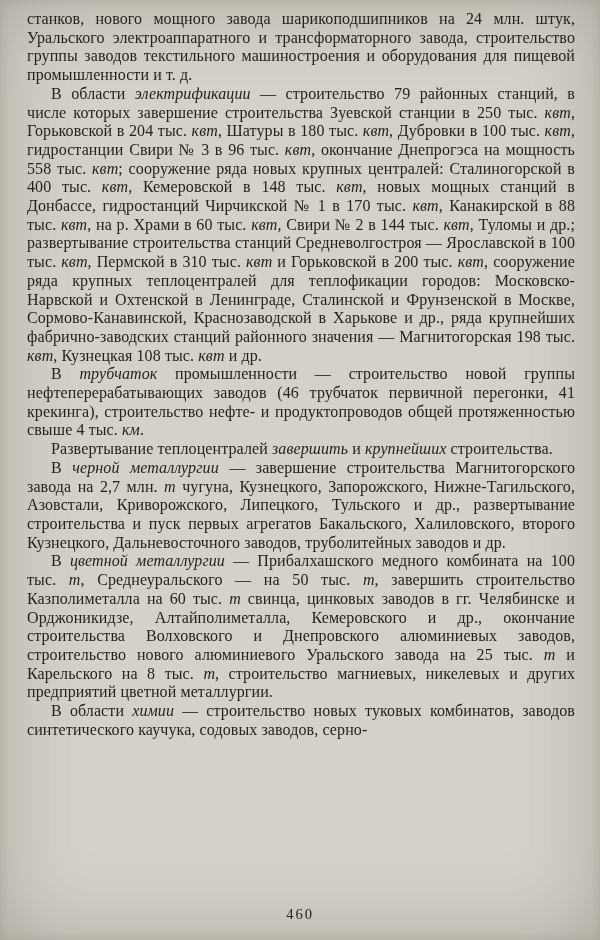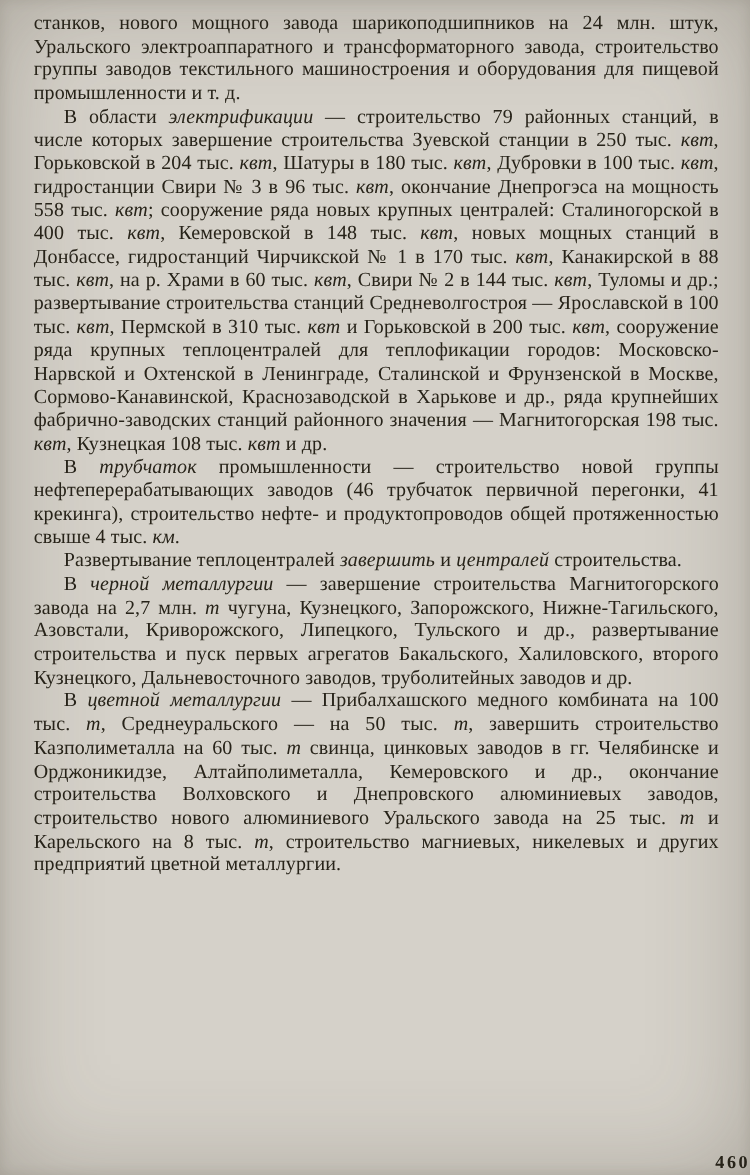--- a/index.html
+++ b/index.html
@@ -23,34 +23,34 @@
     text-align:justify;
     font-size:16px;
     line-height:18.7px;
     letter-spacing:0.1px;
   }
   .para{margin:0;text-align:justify;}
   .para.indent{text-indent:24px;}
   .para i{font-style:italic;}
   .page-number{
     position:absolute;
-    bottom:1px;left:0;right:0;
-    text-align:right;
+    bottom:17px;left:0;right:0;
+    text-align:center;
     font-size:14.5px;
     letter-spacing:2px;
     color:var(--ink);
-    font-weight:bold;
   }
 </style>
 </head>
 <body>
 
 <div class="page">
   <div class="text-block" id="text-block">
       <p class="para"><span>станков, нового мощного завода шарикоподшипников на 24 млн. штук, Уральского электроаппаратного и трансформаторного завода, строительство группы заводов текстильного машиностроения и оборудования для пищевой промышленности и т. д.</span></p>
       <p class="para indent"><span>В области </span><i>электрификации</i><span> — строительство 79 районных станций, в числе которых завершение строительства Зуевской станции в 250 тыс. </span><i>квт</i><span>, Горьковской в 204 тыс. </span><i>квт</i><span>, Шатуры в 180 тыс. </span><i>квт</i><span>, Дубровки в 100 тыс. </span><i>квт</i><span>, гидростанции Свири № 3 в 96 тыс. </span><i>квт</i><span>, окончание Днепрогэса на мощность 558 тыс. </span><i>квт</i><span>; сооружение ряда новых крупных централей: Сталиногорской в 400 тыс. </span><i>квт</i><span>, Кемеровской в 148 тыс. </span><i>квт</i><span>, новых мощных станций в Донбассе, гидростанций Чирчикской № 1 в 170 тыс. </span><i>квт</i><span>, Канакирской в 88 тыс. </span><i>квт</i><span>, на р. Храми в 60 тыс. </span><i>квт</i><span>, Свири № 2 в 144 тыс. </span><i>квт</i><span>, Туломы и др.; развертывание строительства станций Средневолгостроя — Ярославской в 100 тыс. </span><i>квт</i><span>, Пермской в 310 тыс. </span><i>квт</i><span> и Горьковской в 200 тыс. </span><i>квт</i><span>, сооружение ряда крупных теплоцентралей для теплофикации городов: Московско-Нарвской и Охтенской в Ленинграде, Сталинской и Фрунзенской в Москве, Сормово-Канавинской, Краснозаводской в Харькове и др., ряда крупнейших фабрично-заводских станций районного значения — Магнитогорская 198 тыс. </span><i>квт</i><span>, Кузнецкая 108 тыс. </span><i>квт</i><span> и др.</span></p>
       <p class="para indent"><span>В </span><i>трубчаток</i><span> промышленности — строительство новой группы нефтеперерабатывающих заводов (46 трубчаток первичной перегонки, 41 крекинга), строительство нефте- и продуктопроводов общей протяженностью свыше 4 тыс. </span><i>км</i><span>.</span></p>
-      <p class="para indent"><span>Развертывание теплоцентралей </span><i>завершить</i><span> и </span><i>централей</i><span> строительства.</span></p>
+      <p class="para indent"><span>Развертывание теплоцентралей </span><i>завершить</i><span> и </span><i>крупнейших</i><span> строительства.</span></p>
       <p class="para indent"><span>В </span><i>черной металлургии</i><span> — завершение строительства Магнитогорского завода на 2,7 млн. </span><i>т</i><span> чугуна, Кузнецкого, Запорожского, Нижне-Тагильского, Азовстали, Криворожского, Липецкого, Тульского и др., развертывание строительства и пуск первых агрегатов Бакальского, Халиловского, второго Кузнецкого, Дальневосточного заводов, труболитейных заводов и др.</span></p>
       <p class="para indent"><span>В </span><i>цветной металлургии</i><span> — Прибалхашского медного комбината на 100 тыс. </span><i>т</i><span>, Среднеуральского — на 50 тыс. </span><i>т</i><span>, завершить строительство Казполиметалла на 60 тыс. </span><i>т</i><span> свинца, цинковых заводов в гг. Челябинске и Орджоникидзе, Алтайполиметалла, Кемеровского и др., окончание строительства Волховского и Днепровского алюминиевых заводов, строительство нового алюминиевого Уральского завода на 25 тыс. </span><i>т</i><span> и Карельского на 8 тыс. </span><i>т</i><span>, строительство магниевых, никелевых и других предприятий цветной металлургии.</span></p>
+      <p class="para indent"><span>В области </span><i>химии</i><span> — строительство новых туковых комбинатов, заводов синтетического каучука, содовых заводов, серно-</span></p>
     </div>
   <div class="page-number">460</div>
 </div>
 
 </body></html>

